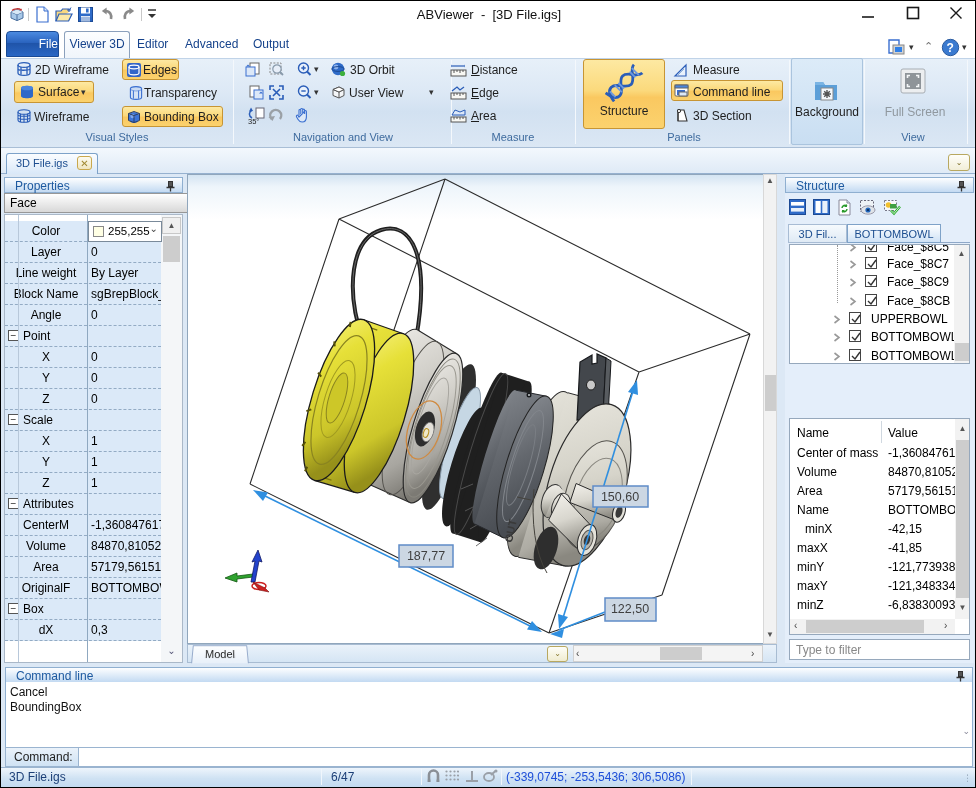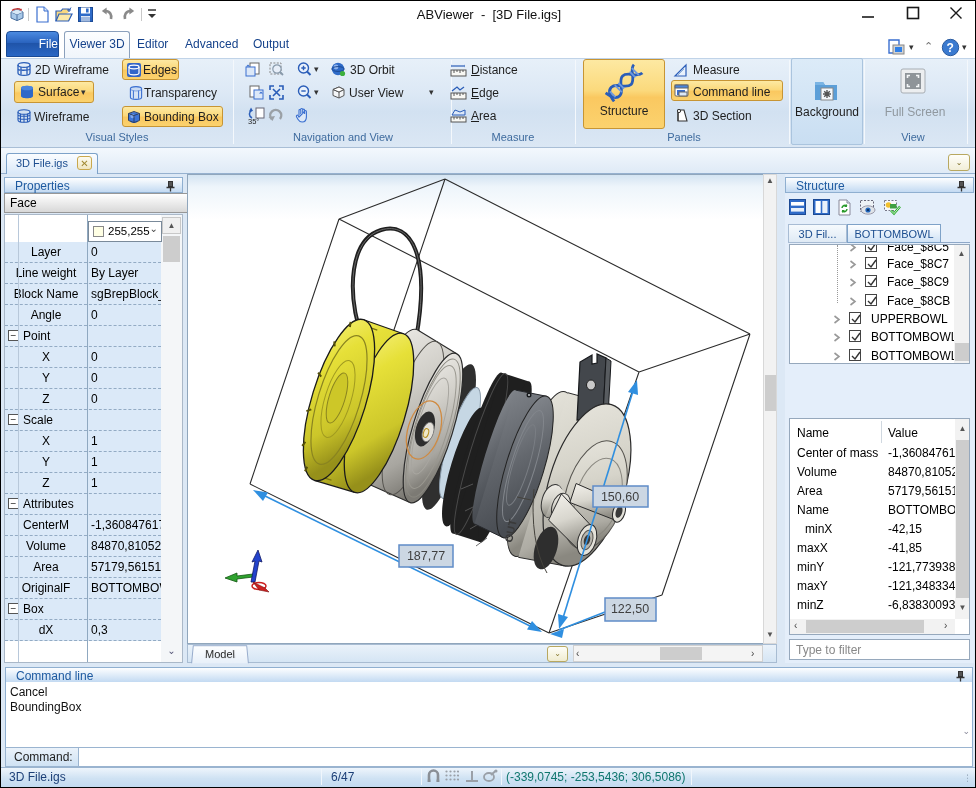--- a/index.html
+++ b/index.html
@@ -327,20 +327,23 @@
       <svg style="position:absolute;right:7px;top:3px;" width="9" height="11" viewBox="0 0 9 11">
         <rect x="2.5" y="0.5" width="4" height="5" fill="#555" stroke="#333"></rect>
         <path d="M0.5 6.5h8M4.5 6.5v4" stroke="#333" stroke-width="1.3"></path>
       </svg>
     </div>
 <div class="abs" style="left:3px;top:192px;width:214px;height:20px;background:linear-gradient(#ffffff,#d8d8d8);border:1px solid #979797;font-size:12px;color:#000;">
       <span style="position:absolute;left:5px;top:2px;">Face</span>
       <span style="position:absolute;right:6px;top:1px;color:#444;font-size:11px;">⌄</span>
     </div>
 <div class="abs" style="left:3px;top:213px;width:179px;height:449px;background:#fff;border:1px solid #aab8c8;overflow:hidden;" id="propgrid">
+<div class="abs" style="left:0;top:6px;width:156px;height:21px;background:#dbe9f8;border-bottom:1px dashed #93abc4;font-size:12px;color:#000;">
+        <span style="position:absolute;left:0;top:3px;width:82px;text-align:center;">Color</span>
+      </div>
 <div class="abs" style="left:0;top:27px;width:156px;height:21px;background:#dbe9f8;border-bottom:1px dashed #93abc4;font-size:12px;color:#000;">
         <span style="position:absolute;left:0;top:3px;width:82px;text-align:center;">Layer</span>
         <span style="position:absolute;left:86px;top:3px;width:70px;overflow:hidden;white-space:nowrap;">0</span>
       </div>
 <div class="abs" style="left:0;top:48px;width:156px;height:21px;background:#dbe9f8;border-bottom:1px dashed #93abc4;font-size:12px;color:#000;">
         <span style="position:absolute;left:0;top:3px;width:82px;text-align:center;">Line weight</span>
         <span style="position:absolute;left:86px;top:3px;width:70px;overflow:hidden;white-space:nowrap;">By Layer</span>
       </div>
 <div class="abs" style="left:0;top:69px;width:156px;height:21px;background:#dbe9f8;border-bottom:1px dashed #93abc4;font-size:12px;color:#000;">
         <span style="position:absolute;left:0;top:3px;width:82px;text-align:center;">Block Name</span>
@@ -804,17 +807,17 @@
       <ellipse cx="7" cy="8" rx="5" ry="4" fill="none" stroke="#9aa0a8" stroke-width="1.8"></ellipse>
       <path d="M9 6 14 1.5" stroke="#9aa0a8" stroke-width="2"></path>
       <circle cx="14" cy="2" r="1.5" fill="#9aa0a8"></circle>
     </svg>
 <div class="abs" style="left:962px;top:772px;font-size:9px;color:#8a9cb0;letter-spacing:1px;">⋮⋮</div>
 </div>
 <div class="abs" style="left:0;top:786px;width:976px;height:2px;background:#1a1a1a;"></div>
 <div class="abs" id="statusbar"></div>
 <div class="abs" style="left:8px;top:769px;font-size:12px;color:#1c3f77;">3D File.igs</div>
 <div class="abs" style="left:330px;top:769px;font-size:12px;color:#1c3f77;">6/47</div>
-<div class="abs" style="left:505px;top:769px;font-size:12px;color:#0f766e;">(-339,0745; -253,5436; 306,5086)</div>
+<div class="abs" style="left:505px;top:769px;font-size:12px;color:#1d4ed8;">(-339,0745; -253,5436; 306,5086)</div>
 <div class="abs ssep" style="left:320px;"></div>
 <div class="abs ssep" style="left:420px;"></div>
 <div class="abs ssep" style="left:500px;"></div>
 <div class="abs ssep" style="left:690px;"></div>
 
 </body></html>

